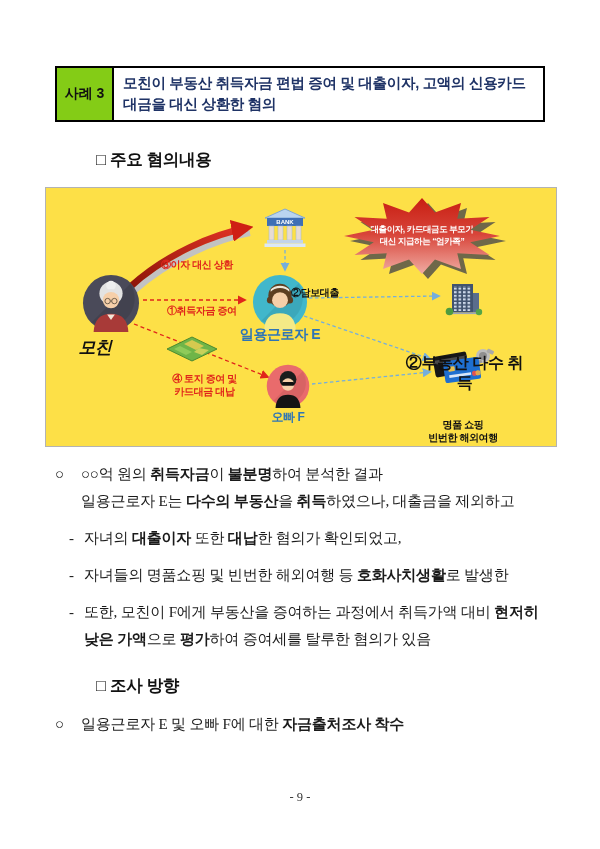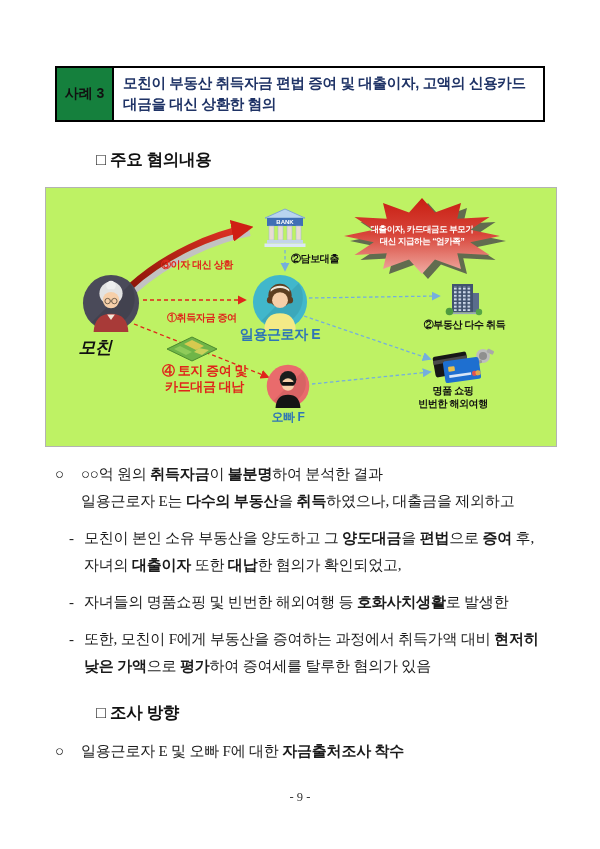--- a/index.html
+++ b/index.html
@@ -2,39 +2,39 @@
 <html><head>
 <meta charset="utf-8">
 <style>
   * { margin:0; padding:0; box-sizing:border-box; }
   html,body { background:#ffffff; }
   body { width:600px; height:849px; font-family:"Liberation Sans", sans-serif; color:#1a1a1a; overflow:hidden; }
   .page { width:600px; height:849px; padding:66px 55px 0 55px; position:relative; background:#fff; }
 
   
   .case-box { display:flex; border:2px solid #000; width:490px; min-height:54px; }
-  .case-label { width:57px; flex:none; background:#15803d; border-right:2px solid #000;
+  .case-label { width:57px; flex:none; background:#84cc16; border-right:2px solid #000;
                 display:flex; align-items:center; justify-content:center;
                 font-weight:bold; font-size:14px; color:#111; }
   .case-title { flex:1; padding:5px 9px; display:flex; align-items:center;
                 font-weight:bold; font-size:14.5px; line-height:1.45; color:#1f3366; letter-spacing:-0.3px; }
 
   
   .section-heading { font-weight:bold; font-size:16.5px; color:#111; letter-spacing:-0.3px;padding-left:41px; }
   .sh1 { margin-top:27px; }
   .sh2 { margin-top:22px; }
 
   
   .diagram { position:relative; width:512px; height:260px; margin:16px 0 0 -10px;
-             border:1px solid #b3b3b3; background:#bef264; }
+             border:1px solid #b3b3b3; background:#fde047; }
   .diagram svg.arrow-layer { position:absolute; left:0; top:0; z-index:1; }
   .dicon { position:absolute; z-index:2; }
   .dlabel { position:absolute; z-index:3; font-weight:bold; font-size:10px; white-space:nowrap; letter-spacing:-0.4px; }
   .dlabel.red { color:#e0251b;margin-left:11px; }
-  .dlabel.dark { color:#111; }
+  .dlabel.dark { color:#111;margin-top:34px; }
   .dlabel.center { text-align:center; white-space:normal; line-height:1.25; }
   .actor-name { position:absolute; z-index:3; font-weight:bold; text-align:center; letter-spacing:-0.4px; }
 
   .starburst { position:absolute; left:298px; top:10px; width:156px; height:76px; z-index:4;
     background:linear-gradient(180deg,#c81e12 0%,#d8453a 48%,#f0aca3 100%);
     clip-path:polygon(100% 50%,80.9% 58.3%,93.3% 75%,72.6% 72.6%,75% 93.3%,58.3% 80.9%,50% 100%,41.7% 80.9%,25% 93.3%,27.4% 72.6%,6.7% 75%,19.1% 58.3%,0% 50%,19.1% 41.7%,6.7% 25%,27.4% 27.4%,25% 6.7%,41.7% 19.1%,50% 0%,58.3% 19.1%,75% 6.7%,72.6% 27.4%,93.3% 25%,80.9% 41.7%);
     display:flex; flex-direction:column; align-items:center; justify-content:center; }
   .starburst-shadow { position:absolute; left:304px; top:15px; width:156px; height:76px; z-index:3;
     background:#4a4a4a; opacity:.8;
     clip-path:polygon(100% 50%,80.9% 58.3%,93.3% 75%,72.6% 72.6%,75% 93.3%,58.3% 80.9%,50% 100%,41.7% 80.9%,25% 93.3%,27.4% 72.6%,6.7% 75%,19.1% 58.3%,0% 50%,19.1% 41.7%,6.7% 25%,27.4% 27.4%,25% 6.7%,41.7% 19.1%,50% 0%,58.3% 19.1%,75% 6.7%,72.6% 27.4%,93.3% 25%,80.9% 41.7%); }
@@ -163,72 +163,71 @@
           <rect width="2.6" height="2.1" fill="#cdd8ea"></rect>
         </pattern>
       </defs>
       <rect x="7" y="0" width="21" height="28.5" fill="#41536f"></rect>
       <rect x="9" y="2" width="17" height="25" fill="url(#win)"></rect>
       <rect x="28" y="9" width="6" height="19.5" fill="#5a6d8c"></rect>
       <rect x="2" y="28.5" width="34" height="1.6" fill="#9aa7bc"></rect>
       <circle cx="4.5" cy="27.5" r="3.8" fill="#4e9b3f"></circle>
       <circle cx="34" cy="28" r="3.2" fill="#55a546"></circle>
     </svg>
-    <div class="dlabel dark center" style="left:356px; top:131px; width:125px; font-size:10px;">②부동산 다수 취득</div>
+    <div class="dlabel dark center" style="left:356px; top:131px; width:125px; font-size:16px;">②부동산 다수 취득</div>
 
     <svg class="dicon" style="left:385px; top:158px;" width="64" height="38" viewBox="0 0 64 38">
       <circle cx="52" cy="10" r="7" fill="#bdbdbd"></circle>
       <circle cx="52" cy="10" r="4" fill="#8f8f8f"></circle>
       <rect x="56" y="3" width="7" height="4" rx="1" fill="#a9a9a9" transform="rotate(25 58 5)"></rect>
       <rect x="42" y="15" width="9" height="3" rx="1" fill="#9b9b9b" transform="rotate(-15 46 16)"></rect>
       <g transform="rotate(-10 20 19)">
         <rect x="3" y="8" width="34" height="21" rx="2.5" fill="#171717"></rect>
         <rect x="3" y="12" width="34" height="4" fill="#4a4a4a"></rect>
       </g>
       <g transform="rotate(-8 31 24)">
         <rect x="13" y="13" width="36" height="22" rx="2.5" fill="#1e6fd0"></rect>
         <rect x="17.5" y="19" width="6.5" height="5" rx="1" fill="#e9c04d"></rect>
         <rect x="17.5" y="27.5" width="22" height="2.6" fill="#d9e6f7"></rect>
         <circle cx="43" cy="29" r="2.6" fill="#e05252"></circle>
         <circle cx="46.5" cy="29" r="2.6" fill="#f0b043" opacity="0.9"></circle>
       </g>
     </svg>
-    <div class="dlabel dark center" style="left:356px; top:197px; width:102px; font-size:10px;">
+    <div class="dlabel dark center" style="left:366px; top:197px; width:102px; font-size:10px;">
       <div>명품 쇼핑</div>
       <div>빈번한 해외여행</div>
     </div>
 
     <svg class="dicon" style="left:120px; top:148px;" width="52" height="26" viewBox="0 0 52 26">
       <polygon points="26,1 51,13 26,25 1,13" fill="#6fb548" stroke="#4c8a2f" stroke-width="1"></polygon>
       <polygon points="26,4 38,10 30,14 18,8" fill="#d6c94f"></polygon>
       <polygon points="14,10 26,16 20,19 8,13" fill="#8fcb5a"></polygon>
       <polygon points="33,12 43,14 36,19 28,16" fill="#c9d15a"></polygon>
     </svg>
-    <div class="dlabel red center" style="left:100px; top:175px; width:95px; font-size:13px;">
+    <div class="dlabel red center" style="left:100px; top:185px; width:95px; font-size:10px;">
       <div>④ 토지 증여 및</div>
       <div>카드대금 대납</div>
     </div>
 
     <div class="dlabel red" style="left:104px; top:70px;">③이자 대신 상환</div>
-    <div class="dlabel red" style="left:110px; top:123px;">①취득자금 증여</div>
+    <div class="dlabel red" style="left:110px; top:116px;">①취득자금 증여</div>
     <div class="dlabel dark" style="left:245px; top:64px;">②담보대출</div>
   </div>
 
   <div class="bullets">
       <div class="bullet circle">
         <span class="marker">○</span>
         <div class="btext">
           <div class="bline"><span>○○억 원의 </span><span class="bold">취득자금</span><span>이 </span><span class="bold">불분명</span><span>하여 분석한 결과</span></div>
           <div class="bline"><span>일용근로자 E는 </span><span class="bold">다수의 부동산</span><span>을 </span><span class="bold">취득</span><span>하였으나, 대출금을 제외하고</span></div>
         </div>
       </div>
       <div class="bullet dash">
         <span class="marker">-</span>
         <div class="btext">
-          <div class="bline"><span>모친이 본인 소유 부동산을 양도하고 그 </span><span class="bold">양도대금</span><span>을 </span><span class="bold">편법</span><span>으로 </span><span class="bold">증여</span><span> 후,</span></div>
           <div class="bline"><span>자녀의 </span><span class="bold">대출이자</span><span> 또한 </span><span class="bold">대납</span><span>한 혐의가 확인되었고,</span></div>
         </div>
       </div>
       <div class="bullet dash">
         <span class="marker">-</span>
         <div class="btext">
           <div class="bline"><span>자녀들의 명품쇼핑 및 빈번한 해외여행 등 </span><span class="bold">호화사치생활</span><span>로 발생한</span></div>
         </div>
       </div>
       <div class="bullet dash">

